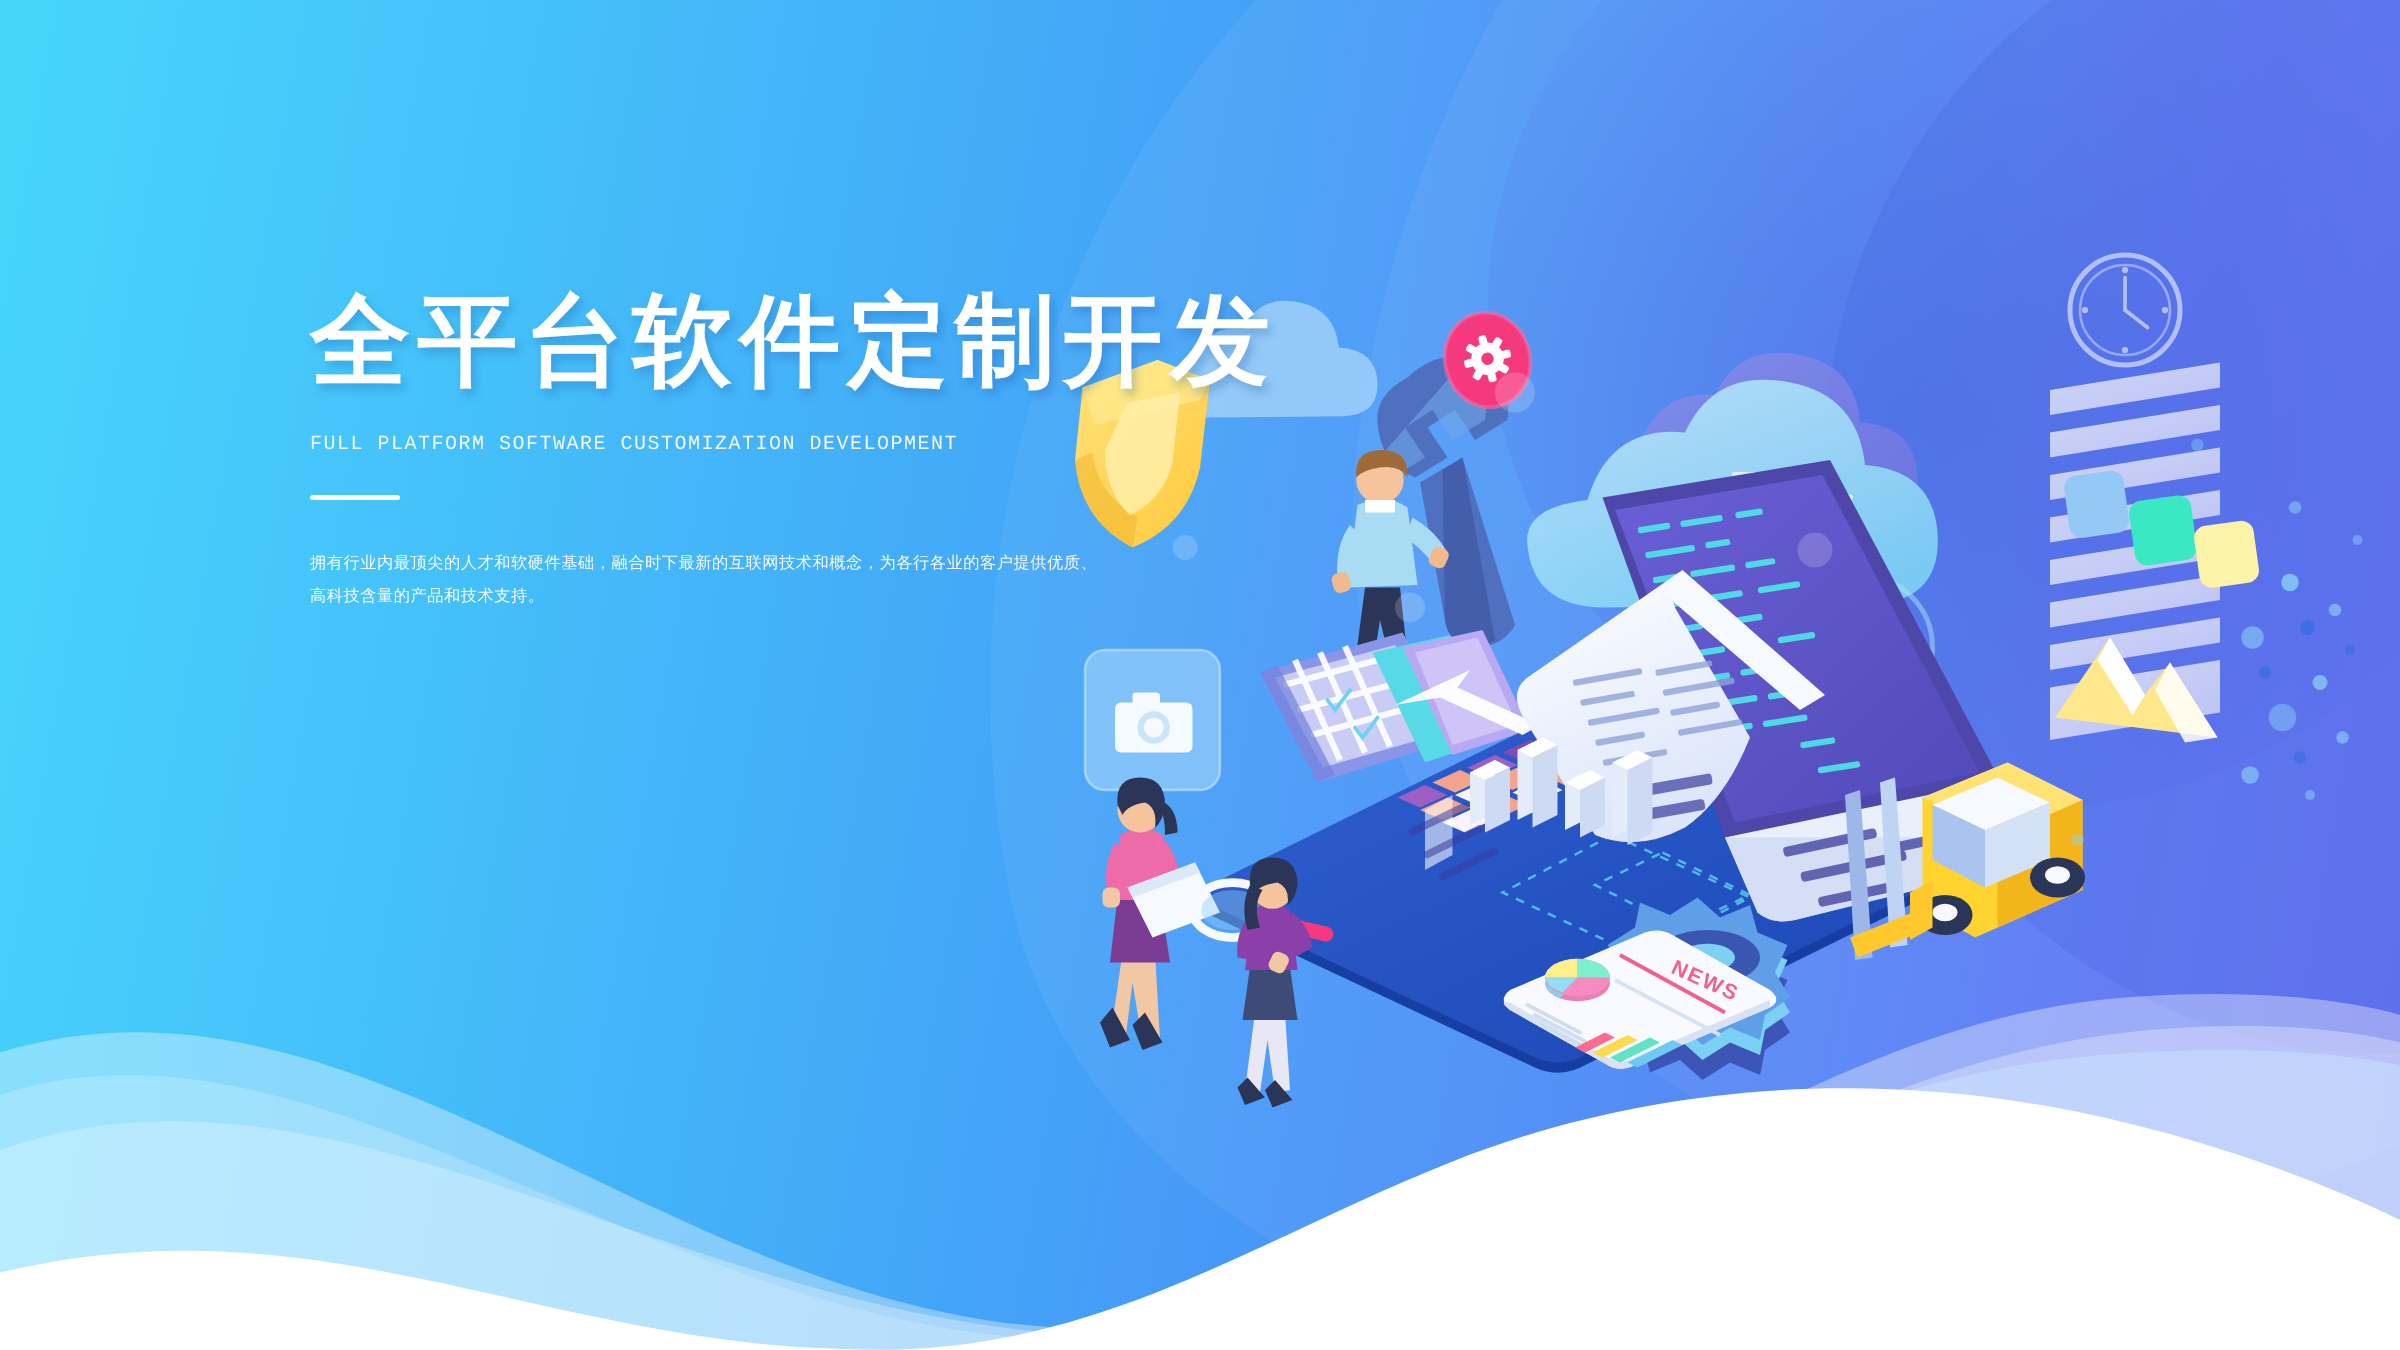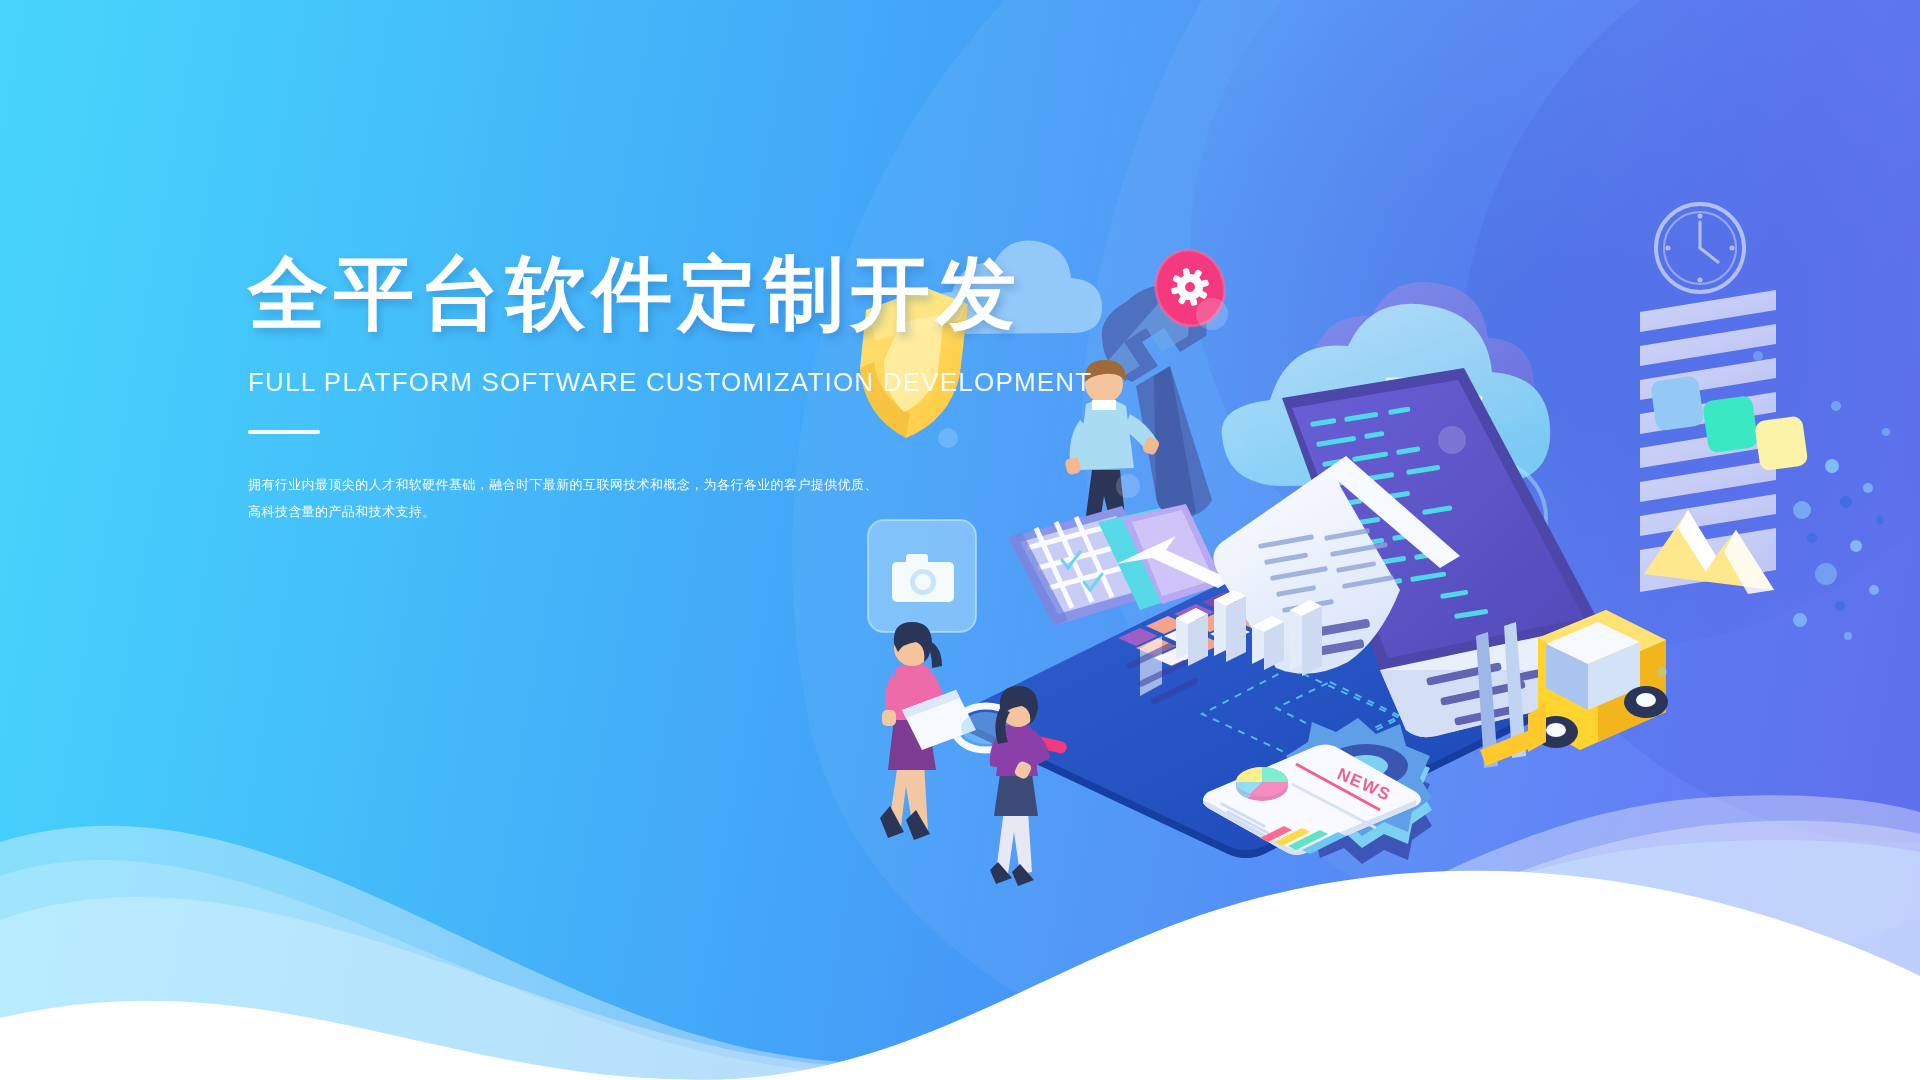--- a/index.html
+++ b/index.html
@@ -47,36 +47,36 @@
     width:44%; height:74%;
     background:radial-gradient(ellipse at 40% 60%, rgba(58,78,210,0.30) 0%, rgba(58,78,210,0.00) 68%);
     border-radius:50%;
   }
 
   
   .waves { position:absolute; left:0; bottom:0; width:1920px; height:300px; }
   .waves svg { display:block; width:1920px; height:300px; }
 
   
-  .text-block { position:absolute; left:248px; top:251px; width:820px; }
+  .text-block { position:absolute; left:248px; top:230px; width:820px; }
 
   .title {
     font-family:"DejaVu Sans", sans-serif;
     font-weight:700;
     font-size:80px;
     letter-spacing:6px;
     color:#ffffff;
     line-height:1.08;
     text-shadow:3px 5px 8px rgba(26,86,160,0.30);
     white-space:nowrap;
   }
   .subtitle {
     margin-top:30px;
-    font-family:Liberation Sans, sans-serif;
-    font-size:26px;
+    font-family:Liberation Mono, monospace;
+    font-size:16px;
     letter-spacing:1.2px;
     color:rgba(255,255,255,0.93);
     white-space:nowrap;
   }
   .divider {
     margin-top:32px;
     width:72px; height:4px;
     background:#ffffff;
     border-radius:2px;
   }

